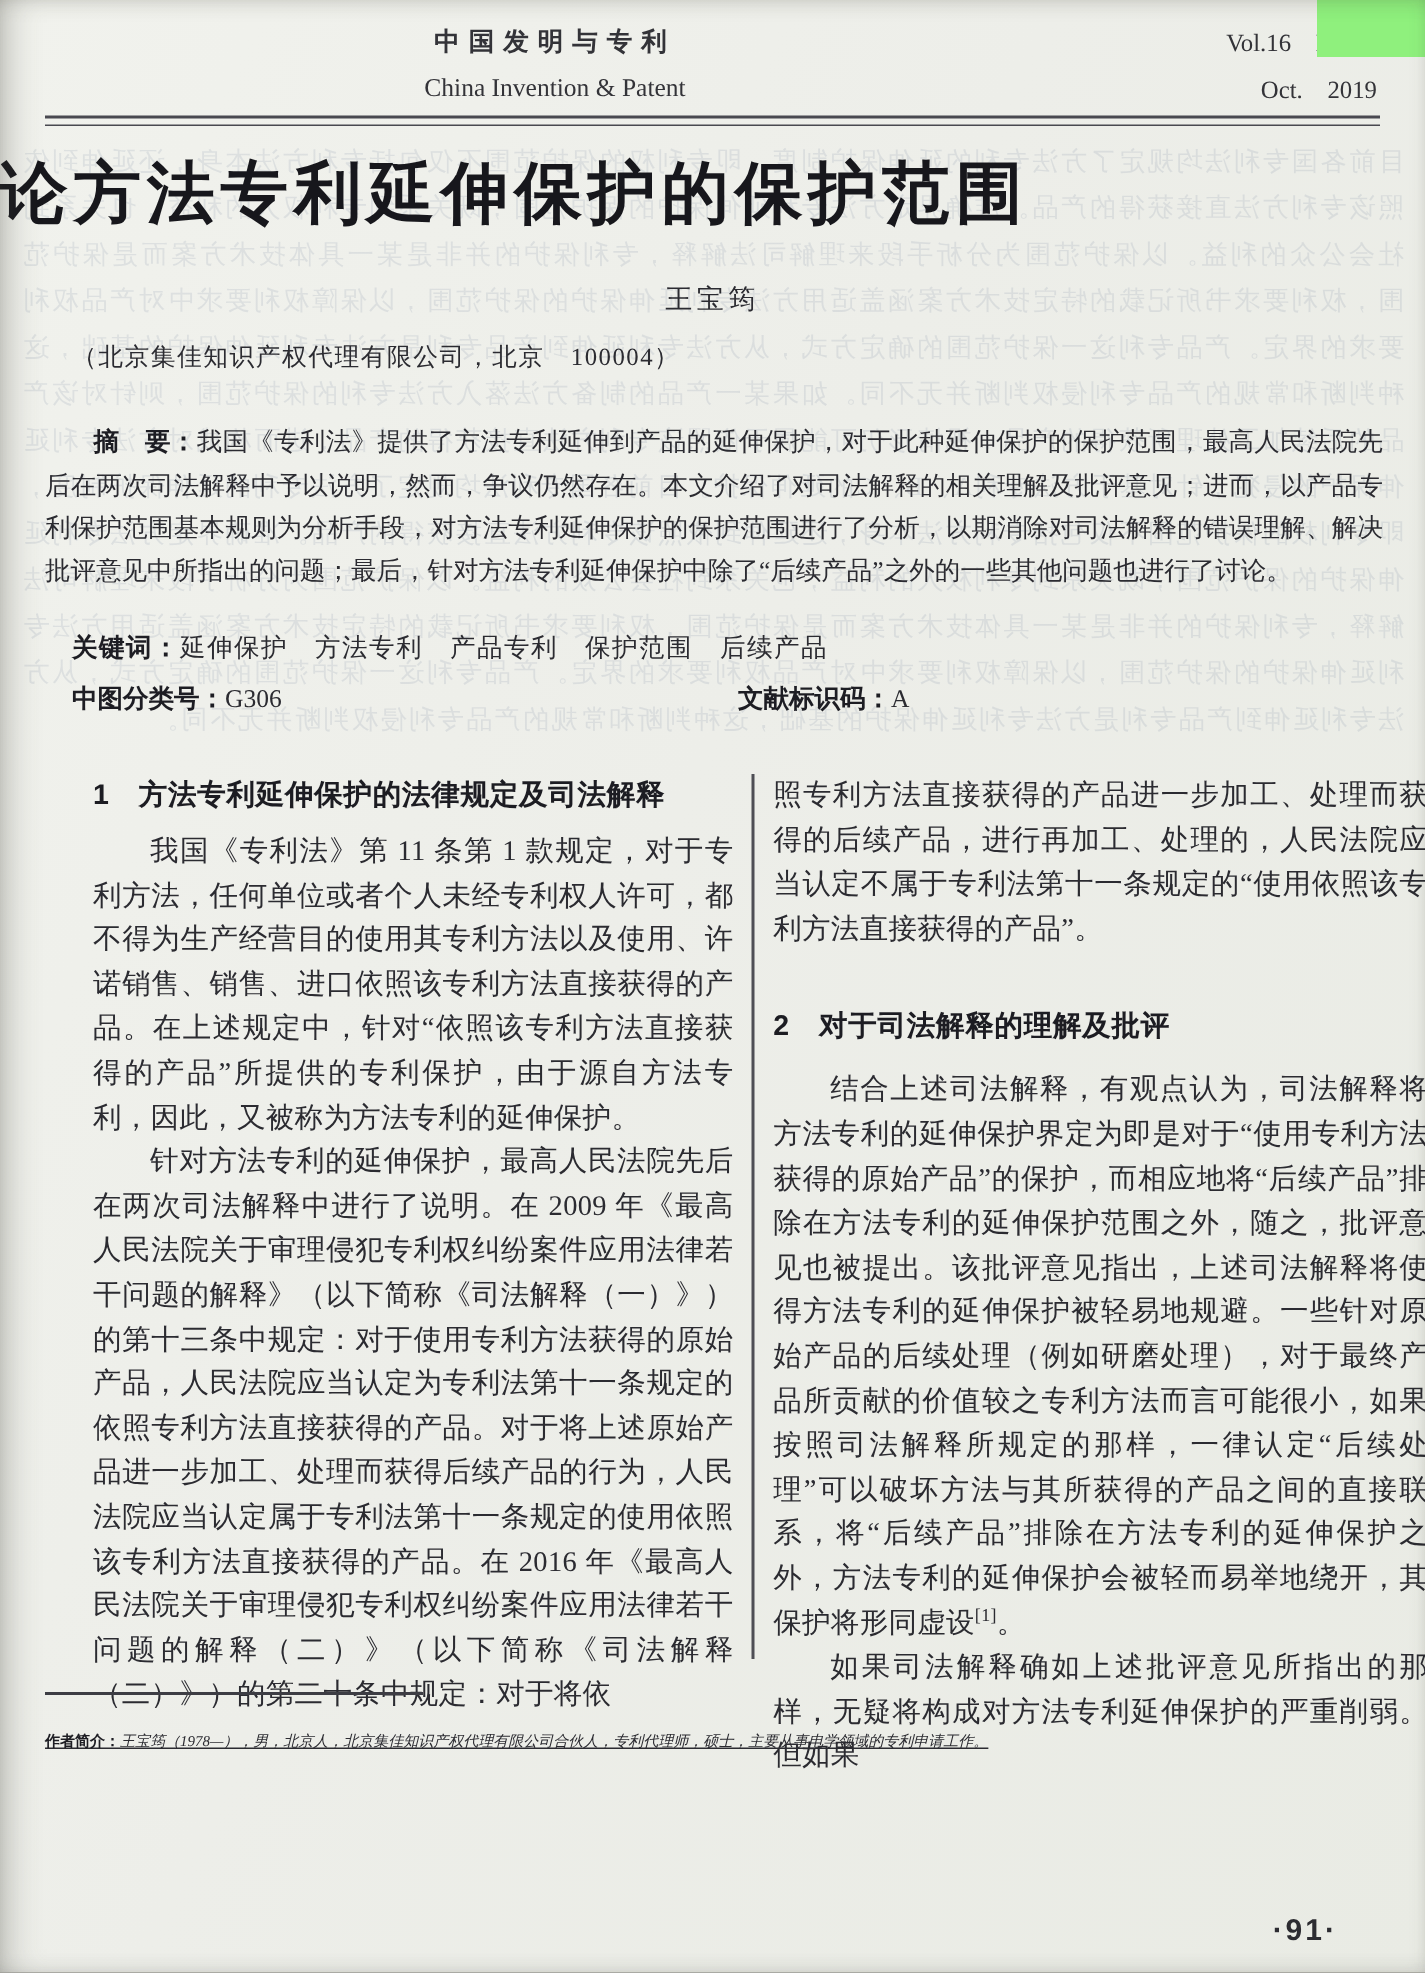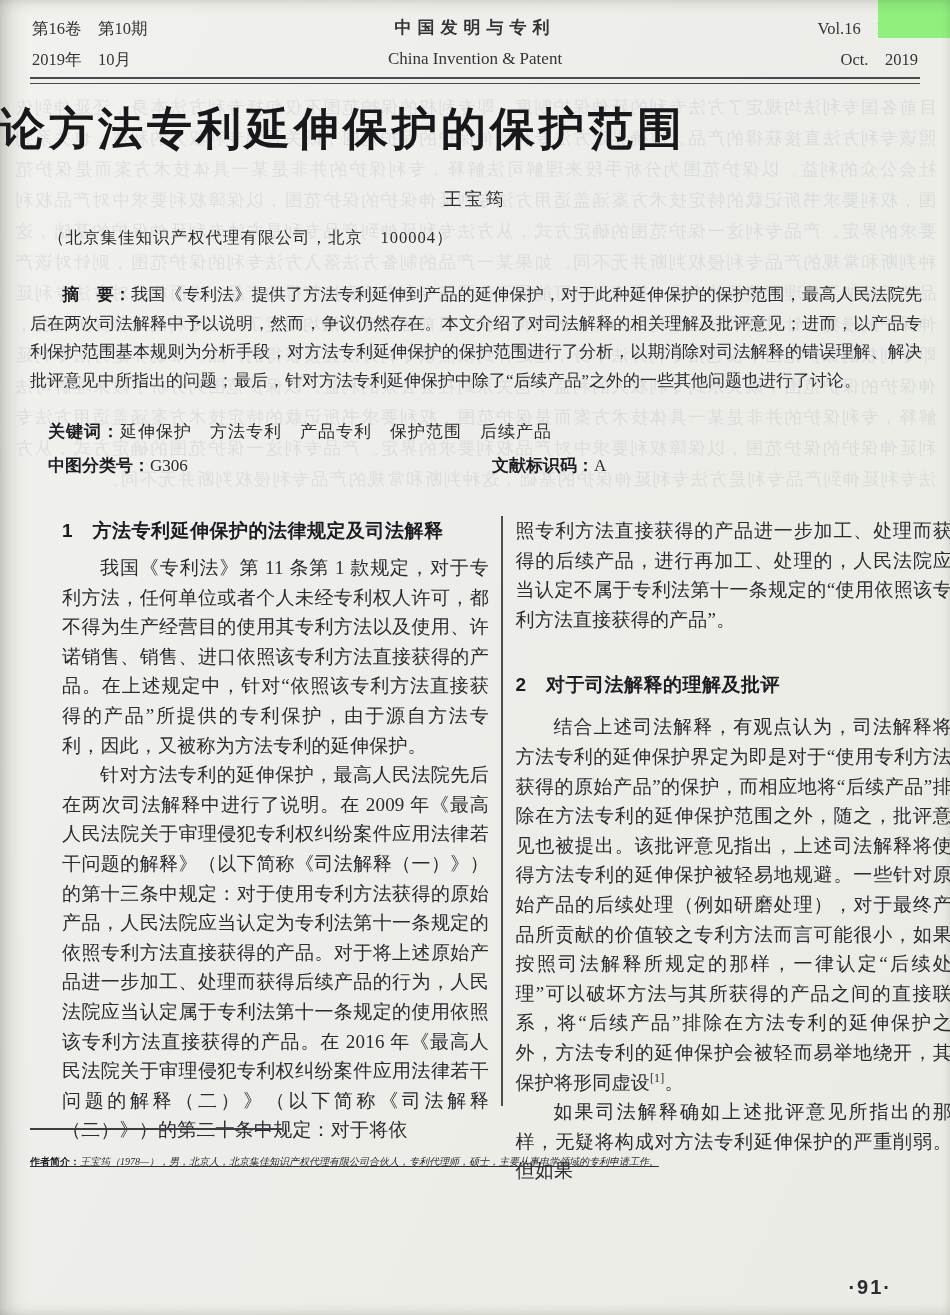--- a/index.html
+++ b/index.html
@@ -87,24 +87,20 @@
 
 <div class="page">
 
   <div class="bleed">目前各国专利法均规定了方法专利的延伸保护制度，即专利权的保护范围不仅包括专利方法本身，还延伸到依照该专利方法直接获得的产品。准确界定方法专利延伸保护的保护范围，既关系到专利权人的利益，也关系到社会公众的利益。以保护范围为分析手段来理解司法解释，专利保护的并非是某一具体技术方案而是保护范围，权利要求书所记载的特定技术方案涵盖适用方法专利延伸保护的保护范围，以保障权利要求中对产品权利要求的界定。产品专利这一保护范围的确定方式，从方法专利延伸到产品专利是方法专利延伸保护的基础，这种判断和常规的产品专利侵权判断并无不同。如果某一产品的制备方法落入方法专利的保护范围，则针对该产品的后续加工处理所获得的产品，视情形仍可能属于依照该专利方法直接获得的产品，进而构成对方法专利延伸保护的侵犯，针对基于方法专利A、B、C的延伸保护。目前各国专利法均规定了方法专利的延伸保护制度，即专利权的保护范围不仅包括专利方法本身，还延伸到依照该专利方法直接获得的产品。准确界定方法专利延伸保护的保护范围，既关系到专利权人的利益，也关系到社会公众的利益。以保护范围为分析手段来理解司法解释，专利保护的并非是某一具体技术方案而是保护范围，权利要求书所记载的特定技术方案涵盖适用方法专利延伸保护的保护范围，以保障权利要求中对产品权利要求的界定。产品专利这一保护范围的确定方式，从方法专利延伸到产品专利是方法专利延伸保护的基础，这种判断和常规的产品专利侵权判断并无不同。</div>
 
   <div class="green-mark" style="background: rgb(143, 240, 125);"></div>
 
   <div class="content">
 
     <header class="hdr">
-      <div class="hdr-left">
-        <div>第16卷　第10期</div>
-        <div>2019年　10月</div>
-      </div>
       <div class="hdr-center">
         <div class="jname-cn">中国发明与专利</div>
         <div class="jname-en">China Invention &amp; Patent</div>
       </div>
       <div class="hdr-right">
         <div>Vol.16　No.10</div>
         <div>Oct.　2019</div>
       </div>
     </header>
 

